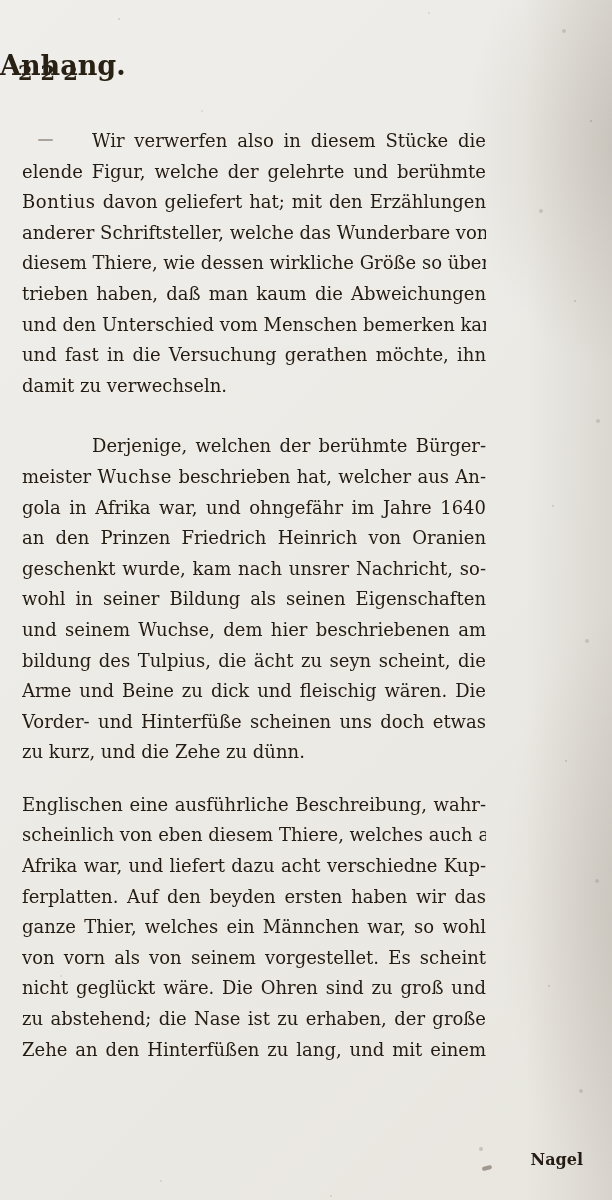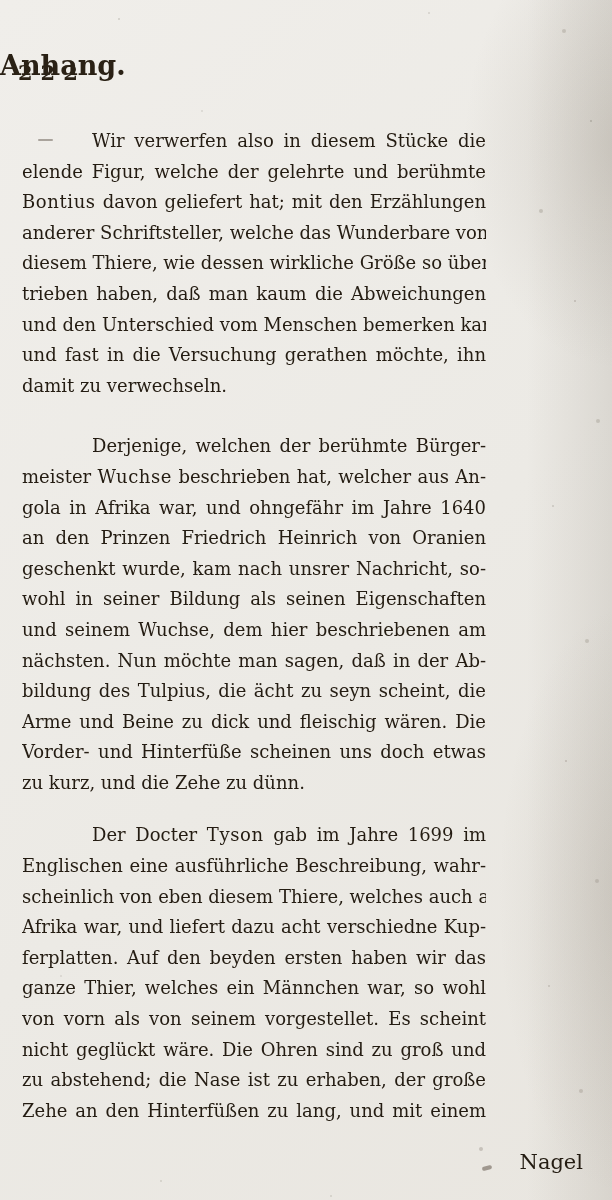--- a/index.html
+++ b/index.html
@@ -52,21 +52,21 @@
     white-space:nowrap; overflow:hidden;
     line-height:30.6px; font-size:18px;
     text-align:justify; text-align-last:justify;
     text-justify:inter-word;
   }
   .line.indent { text-indent:70px; }
   .line.endpara { text-align-last:left; }
   .emph { font-weight:normal; letter-spacing:0.6px; }
   .catchword {
     position:absolute; right:29px; top:1150px;
-    font-size:21px; color:#241c12;
+    font-size:16px; color:#241c12;font-weight:bold;
   }
   .smudge {
     position:absolute; right:120px; top:1166px; width:10px; height:4px;
     background:rgba(85,74,62,0.5); border-radius:2px; transform:rotate(-15deg);
   }
 </style>
 </head>
 <body>
 
 <div class="page">
@@ -90,28 +90,26 @@
         <div class="line endpara"><span>damit zu verwechseln.</span></div>
       </div>
       <div class="para">
         <div class="line indent"><span>Derjenige, welchen der berühmte Bürger-</span></div>
         <div class="line"><span>meister </span><span class="emph">Wuchse</span><span> beschrieben hat, welcher aus An-</span></div>
         <div class="line"><span>gola in Afrika war, und ohngefähr im Jahre 1640</span></div>
         <div class="line"><span>an den Prinzen Friedrich Heinrich von Oranien</span></div>
         <div class="line"><span>geschenkt wurde, kam nach unsrer Nachricht, so-</span></div>
         <div class="line"><span>wohl in seiner Bildung als seinen Eigenschaften</span></div>
         <div class="line"><span>und seinem Wuchse, dem hier beschriebenen am</span></div>
-        <div class="line"><span>nächsten.  Nun möchte man sagen, daß in der Ab-</span></div>
         <div class="line"><span>bildung des Tulpius, die ächt zu seyn scheint, die</span></div>
         <div class="line"><span>Arme und Beine zu dick und fleischig wären. Die</span></div>
         <div class="line"><span>Vorder- und Hinterfüße scheinen uns doch etwas</span></div>
         <div class="line endpara"><span>zu kurz, und die Zehe zu dünn.</span></div>
       </div>
       <div class="para">
-        <div class="line indent"><span>Der Docter </span><span class="emph">Tyson</span><span> gab im Jahre 1699 im</span></div>
         <div class="line"><span>Englischen eine ausführliche Beschreibung, wahr-</span></div>
         <div class="line"><span>scheinlich von eben diesem Thiere, welches auch aus</span></div>
         <div class="line"><span>Afrika war, und liefert dazu acht verschiedne Kup-</span></div>
         <div class="line"><span>ferplatten.  Auf den beyden ersten haben wir das</span></div>
         <div class="line"><span>ganze Thier, welches ein Männchen war, so wohl</span></div>
         <div class="line"><span>von vorn als von seinem vorgestellet.  Es scheint</span></div>
         <div class="line"><span>nicht geglückt wäre.  Die Ohren sind zu groß und</span></div>
         <div class="line"><span>zu abstehend; die Nase ist zu erhaben, der große</span></div>
         <div class="line"><span>Zehe an den Hinterfüßen zu lang, und mit einem</span></div>
       </div>

